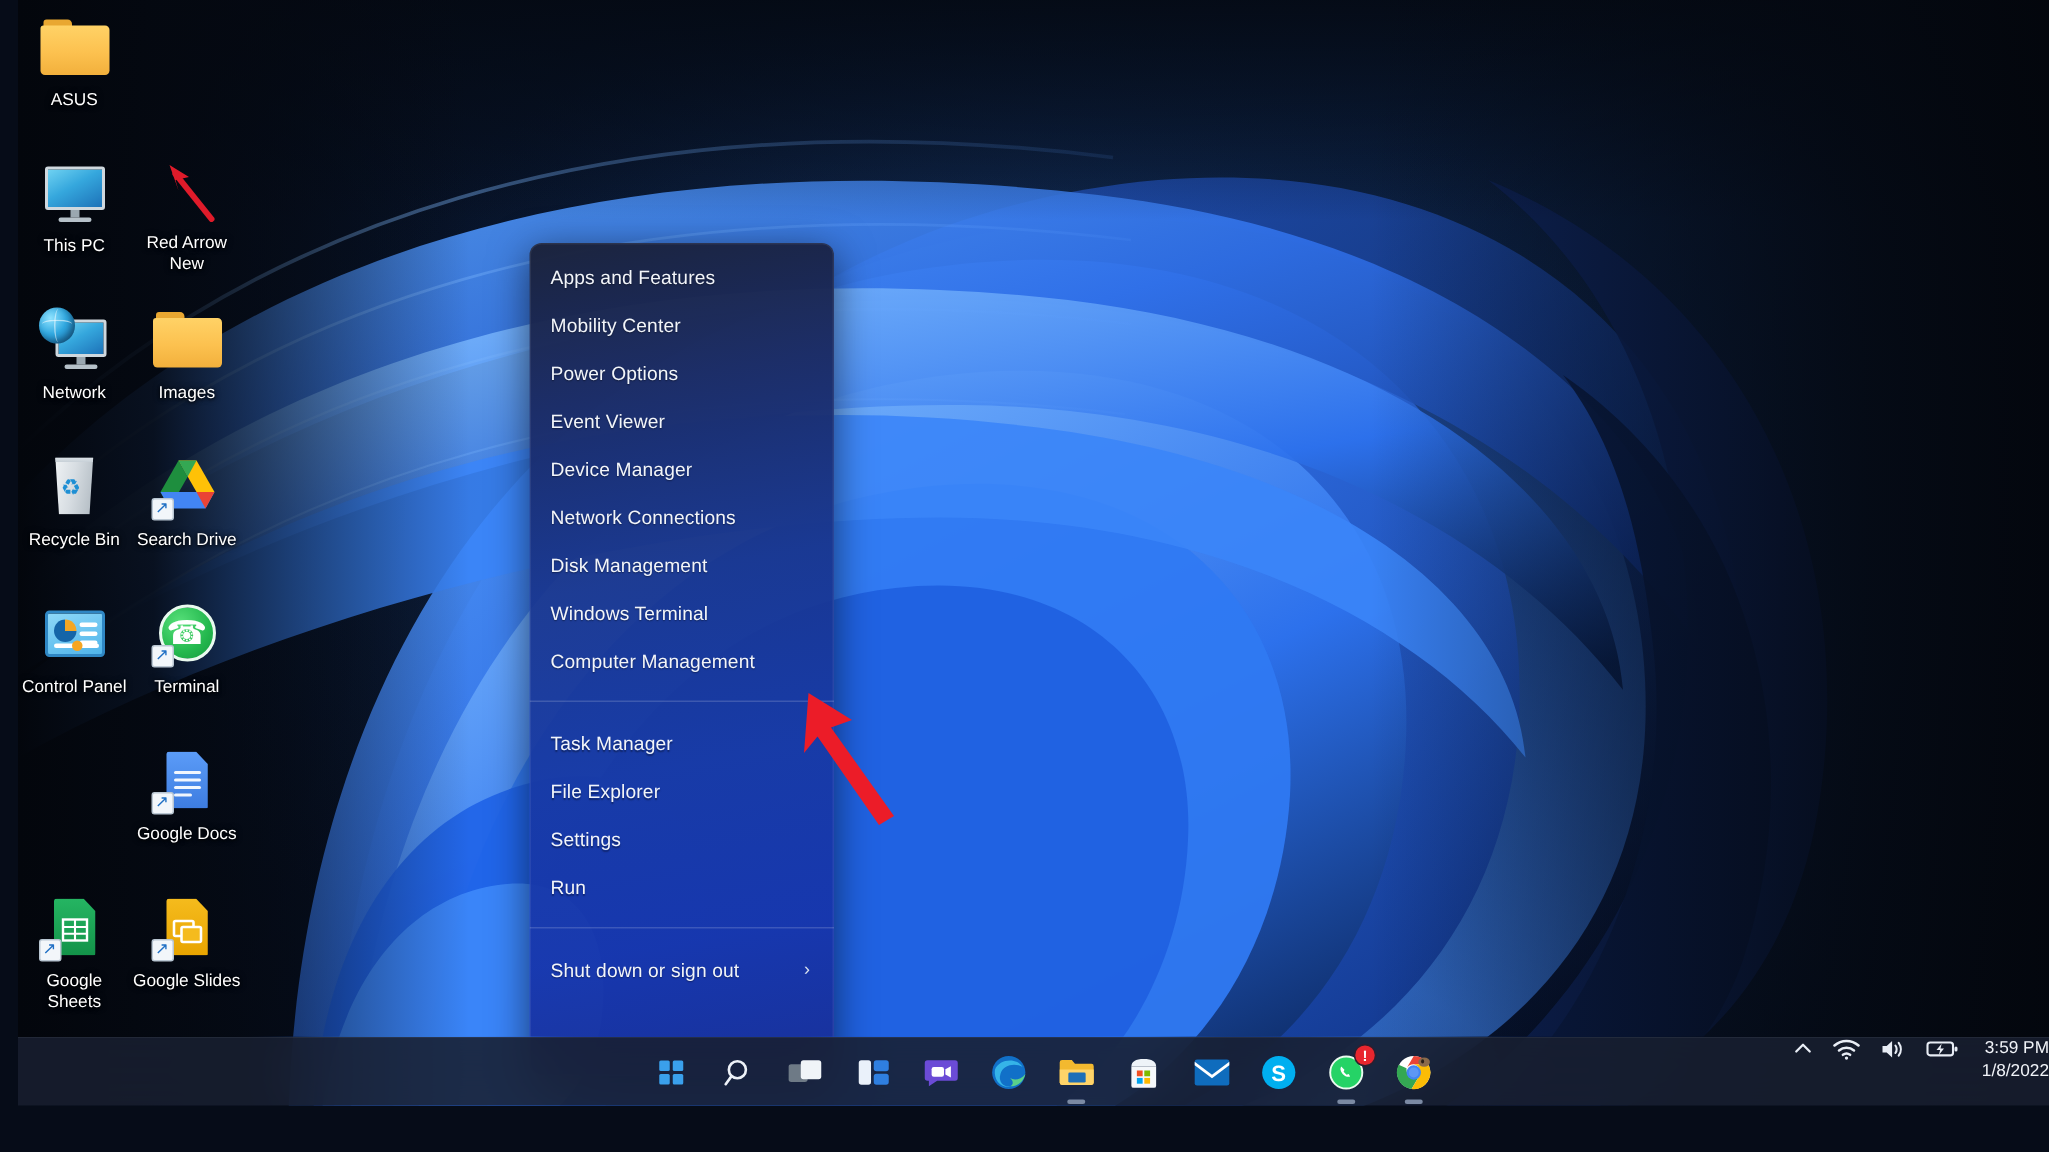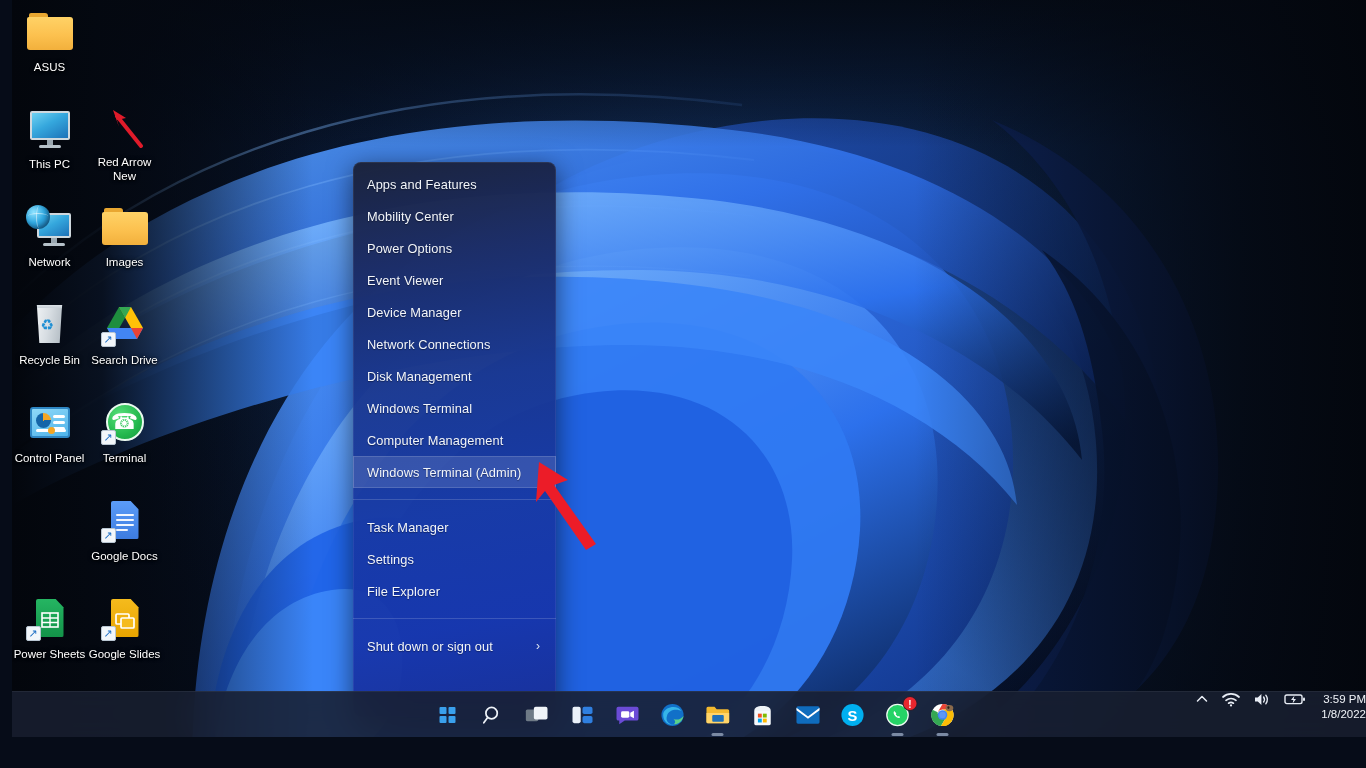--- a/index.html
+++ b/index.html
@@ -320,21 +320,21 @@
         <div class="gsheet">
           <svg width="28" height="38" viewBox="0 0 28 38" style="position:absolute;left:0;top:0">
             <rect x="6" y="14" width="16" height="14" fill="none" stroke="#fff" stroke-width="1.6"></rect>
             <line x1="6" y1="19" x2="22" y2="19" stroke="#fff" stroke-width="1.4"></line>
             <line x1="6" y1="23.5" x2="22" y2="23.5" stroke="#fff" stroke-width="1.4"></line>
             <line x1="14" y1="14" x2="14" y2="28" stroke="#fff" stroke-width="1.4"></line>
           </svg>
         </div>
         <div class="shcut">↗</div>
       </div>
-      <div class="lbl">Power Sheets</div>
+      <div class="lbl">Google Sheets</div>
     </div>
 
     <div class="dicon" style="left:75px;top:595px">
       <div class="glyph">
         <div class="gslide">
           <svg width="28" height="38" viewBox="0 0 28 38" style="position:absolute;left:0;top:0">
             <rect x="5" y="15" width="13" height="10" fill="none" stroke="#fff" stroke-width="1.7" rx="1"></rect>
             <rect x="10" y="19" width="13" height="10" fill="#f5bb1d" stroke="#fff" stroke-width="1.7" rx="1"></rect>
           </svg>
         </div>
@@ -367,36 +367,36 @@
         </div>
       <div class="mrow">
         <span class="t">Disk Management</span>
         </div>
       <div class="mrow">
         <span class="t">Windows Terminal</span>
         </div>
       <div class="mrow">
         <span class="t">Computer Management</span>
         </div>
-      <div class="mrow sel">
-        <span class="t">Windows Terminal (Admin)</span>
-        </div>
     </div>
 
     <div class="sep"></div>
 
     <div class="grp">
       <div class="mrow">
         <span class="t">Task Manager</span>
         </div>
       <div class="mrow">
+        <span class="t">File Explorer</span>
+        </div>
+      <div class="mrow">
         <span class="t">Settings</span>
         </div>
       <div class="mrow">
-        <span class="t">File Explorer</span>
+        <span class="t">Run</span>
         </div>
     </div>
 
     <div class="sep"></div>
 
     <div class="grp">
       <div class="mrow">
         <span class="t">Shut down or sign out</span>
         <span class="chev">›</span>
       </div>

